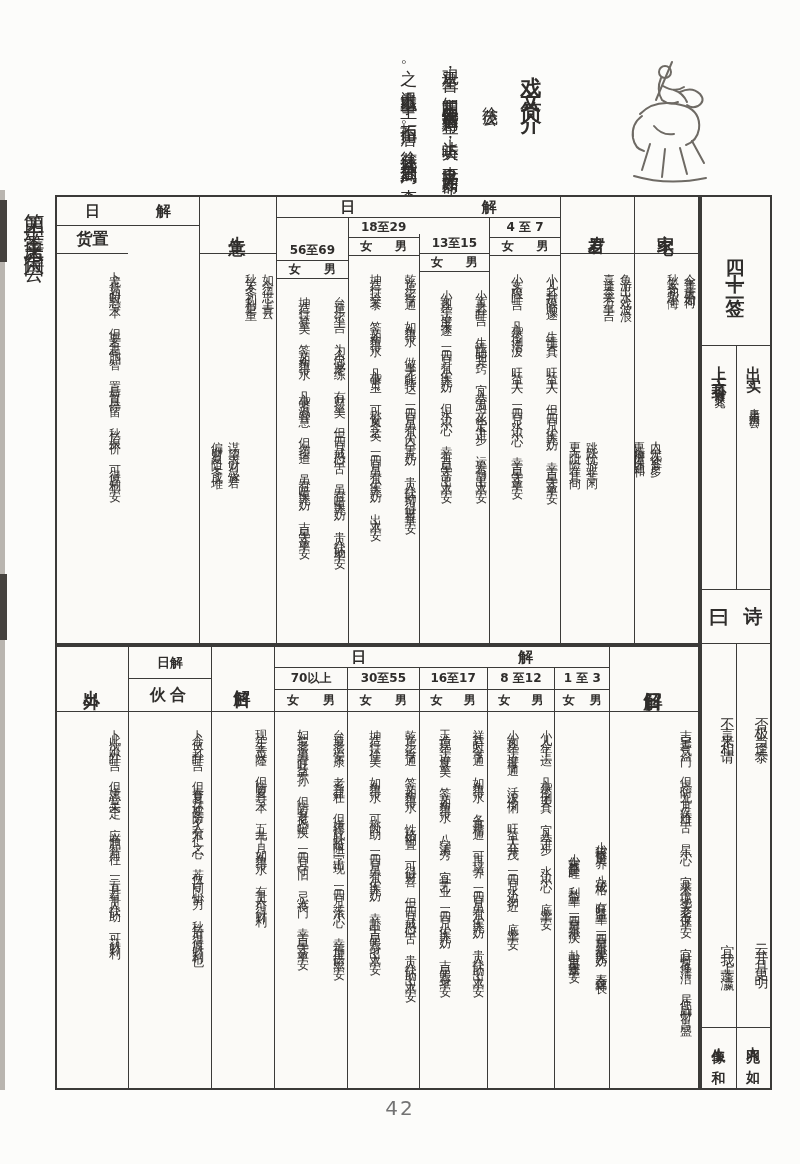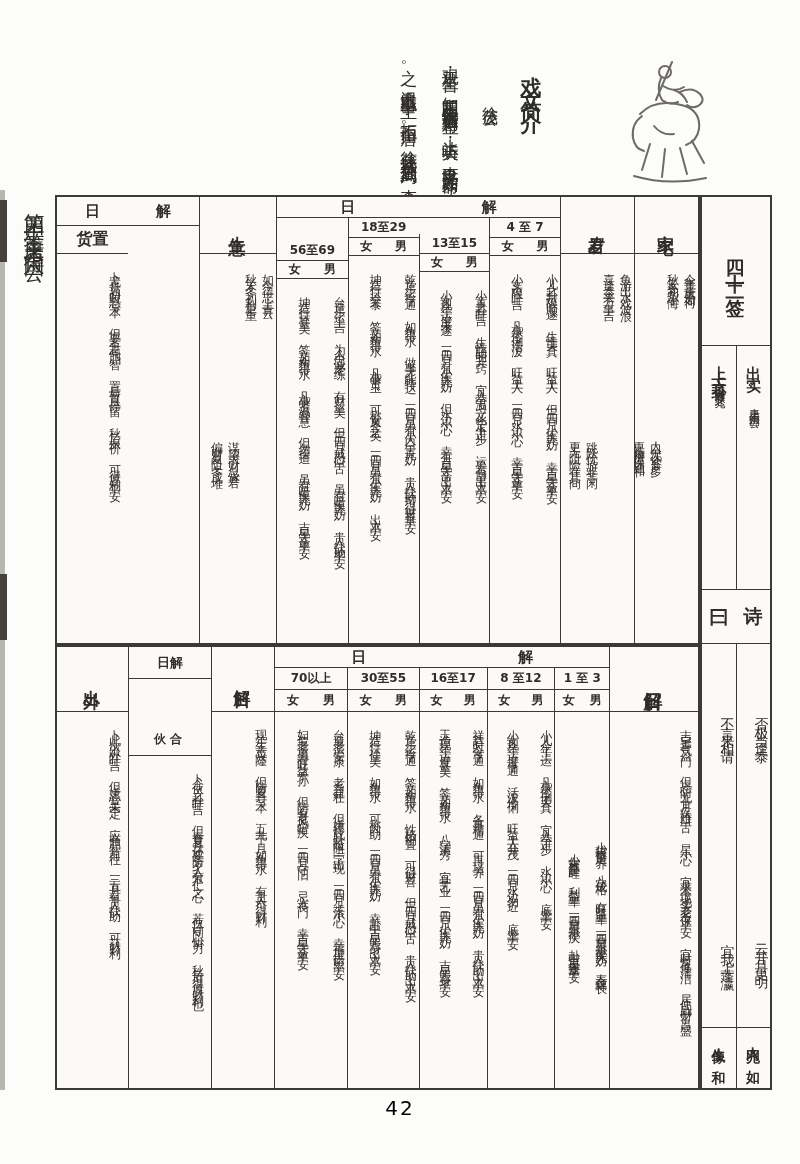--- a/index.html
+++ b/index.html
@@ -62,21 +62,21 @@
   .pline{font-size:14px;letter-spacing:8px;line-height:1.25;}
   .p2{padding-top:186px;}
   .s-nei{flex:1;}
   .s-nei .v{font-size:14px;font-weight:bold;letter-spacing:3px;}
   
   .wm{position:absolute;left:527px;top:997px;width:246px;height:98px;background:#ecd8a5;
       display:flex;align-items:center;justify-content:center;z-index:5;box-shadow:0 0 0 1px #e3cd97 inset;}
   .wm span{font-size:42px;font-weight:bold;color:#c9a23f;letter-spacing:5px;
            text-shadow:1px 1px 0 #b3883064, -1px -1px 1px #f7ecd2, 0 0 3px #d9bd7e;}
   .pgnum{position:absolute;left:0;right:0;top:1096px;text-align:center;font-size:20px;
-         letter-spacing:2px;color:#000000;}
+         letter-spacing:2px;color:#737373;}
 </style>
 </head>
 <body>
 
 <div id="page">
 
   <div class="gutter"></div>
   <div class="gmark" style="top:200px;height:62px;"></div>
   <div class="gmark" style="top:574px;height:66px;"></div>
 
@@ -207,21 +207,21 @@
 
   <div class="tbl" style="left:55px;top:645px;width:645px;height:445px;">
 
     <div class="col" style="width:72px;">
       <div class="hdr v" style="height:64px;font-size:17px;letter-spacing:3px;">出外</div>
       <div class="cell v">卜此次出外叶吉　但嫌心意未定　应有胆智前往　三五月有贵人扶助　可获财利</div>
     </div>
 
     <div class="col" style="width:84px;">
       <div class="ghdr" style="height:31px;font-size:13px;">日解</div>
-      <div class="hdr" style="height:32px;font-size:12px;letter-spacing:4px;margin-top:44px;">伙合</div>
+      <div class="hdr" style="height:32px;font-size:16px;letter-spacing:4px;">伙合</div>
       <div class="cell v">卜合伙之卦叶吉　但春夏月还要防歹人有不仁之心　若伙计同心协力　秋后可得厚财利也</div>
     </div>
 
     <div class="col" style="width:64px;">
       <div class="hdr v" style="height:64px;font-size:17px;letter-spacing:2px;">解日</div>
       <div class="cell v">现年生意兴隆　但防夏月亏本　五九十一月如鱼得水　有贵人可得财利</div>
     </div>
 
     <div class="col" style="width:335px;">
       <div class="ghdr" style="height:20px;">

